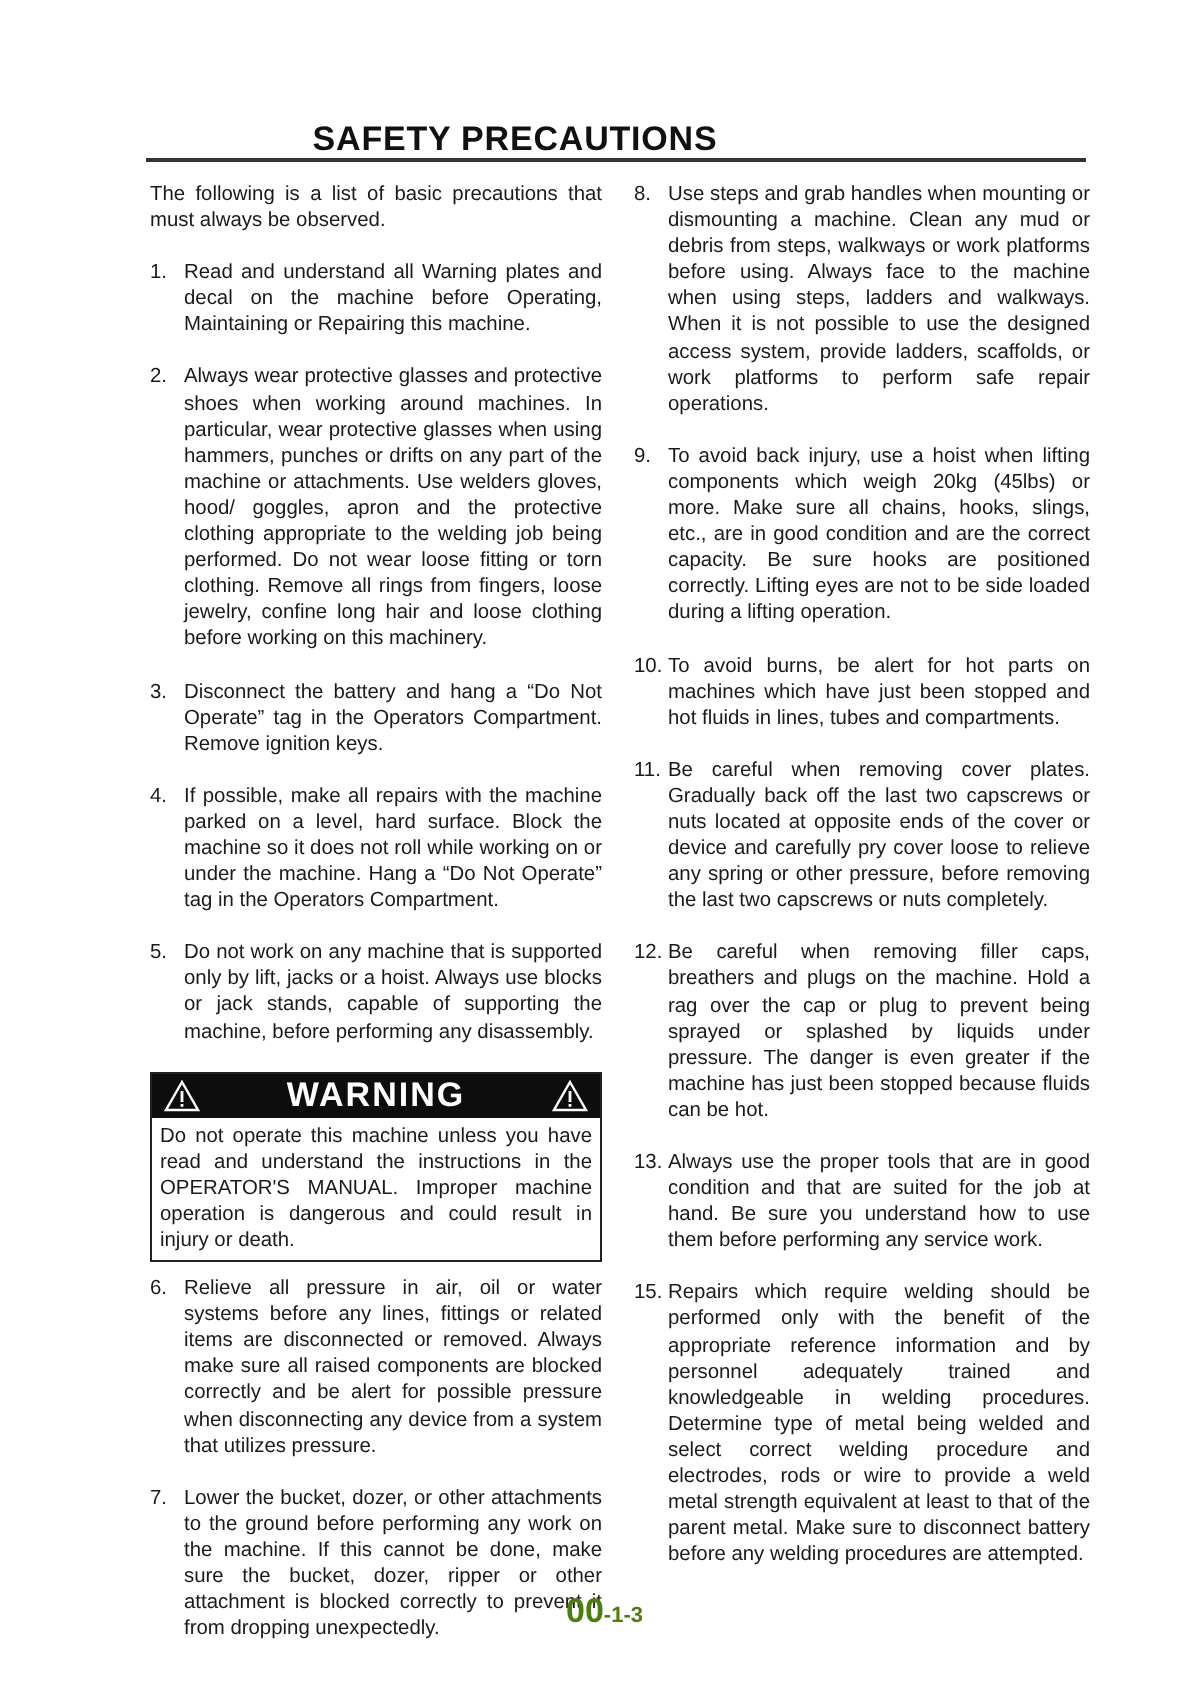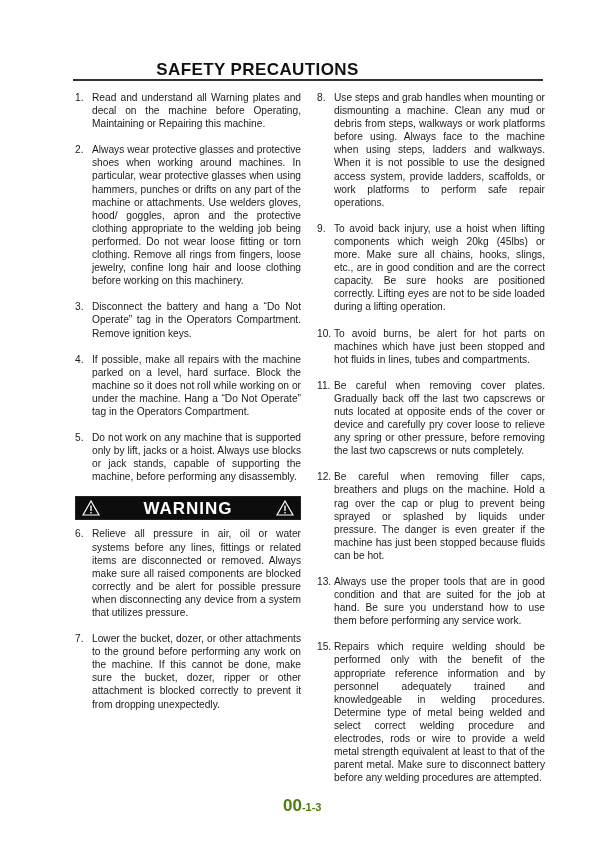--- a/index.html
+++ b/index.html
@@ -22,20 +22,21 @@
   .page-num { position: absolute; left: 283px; top: 796px; font-weight: bold; font-size: 17px; color: #4d7c0f; }
   .page-num .sub { font-size: 11px; }
 </style>
 </head>
 <body>
 
 <div class="title">SAFETY PRECAUTIONS</div>
 <div class="rule"></div>
 
 <div class="col col-left">
+  <p class="intro">The following is a list of basic precautions that must always be observed.</p>
 
   <div class="item">
     <span class="num">1.</span>
     <span class="txt">Read and understand all Warning plates and decal on the machine before Operating, Maintaining or Repairing this machine.</span>
   </div>
   <div class="item">
     <span class="num">2.</span>
     <span class="txt">Always wear protective glasses and protective shoes when working around machines. In particular, wear protective glasses when using hammers, punches or drifts on any part of the machine or attachments. Use welders gloves, hood/ goggles, apron and the protective clothing appropriate to the welding job being performed. Do not wear loose fitting or torn clothing. Remove all rings from fingers, loose jewelry, confine long hair and loose clothing before working on this machinery.</span>
   </div>
   <div class="item">
@@ -58,20 +59,21 @@
         <rect x="8.3" y="5.5" width="1.4" height="5.5" fill="#fff"></rect>
         <rect x="8.3" y="12" width="1.4" height="1.4" fill="#fff"></rect>
       </svg>
       <span class="warning-title">WARNING</span>
       <svg class="tri" viewBox="0 0 18 16">
         <path d="M9 1 L17 15 L1 15 Z" fill="none" stroke="#fff" stroke-width="1.2"></path>
         <rect x="8.3" y="5.5" width="1.4" height="5.5" fill="#fff"></rect>
         <rect x="8.3" y="12" width="1.4" height="1.4" fill="#fff"></rect>
       </svg>
     </div>
+    <div class="warning-body">Do not operate this machine unless you have read and understand the instructions in the OPERATOR'S MANUAL. Improper machine operation is dangerous and could result in injury or death.</div>
   </div>
 
   <div class="item">
     <span class="num">6.</span>
     <span class="txt">Relieve all pressure in air, oil or water systems before any lines, fittings or related items are disconnected or removed. Always make sure all raised components are blocked correctly and be alert for possible pressure when disconnecting any device from a system that utilizes pressure.</span>
   </div>
   <div class="item">
     <span class="num">7.</span>
     <span class="txt">Lower the bucket, dozer, or other attachments to the ground before performing any work on the machine. If this cannot be done, make sure the bucket, dozer, ripper or other attachment is blocked correctly to prevent it from dropping unexpectedly.</span>
   </div>

